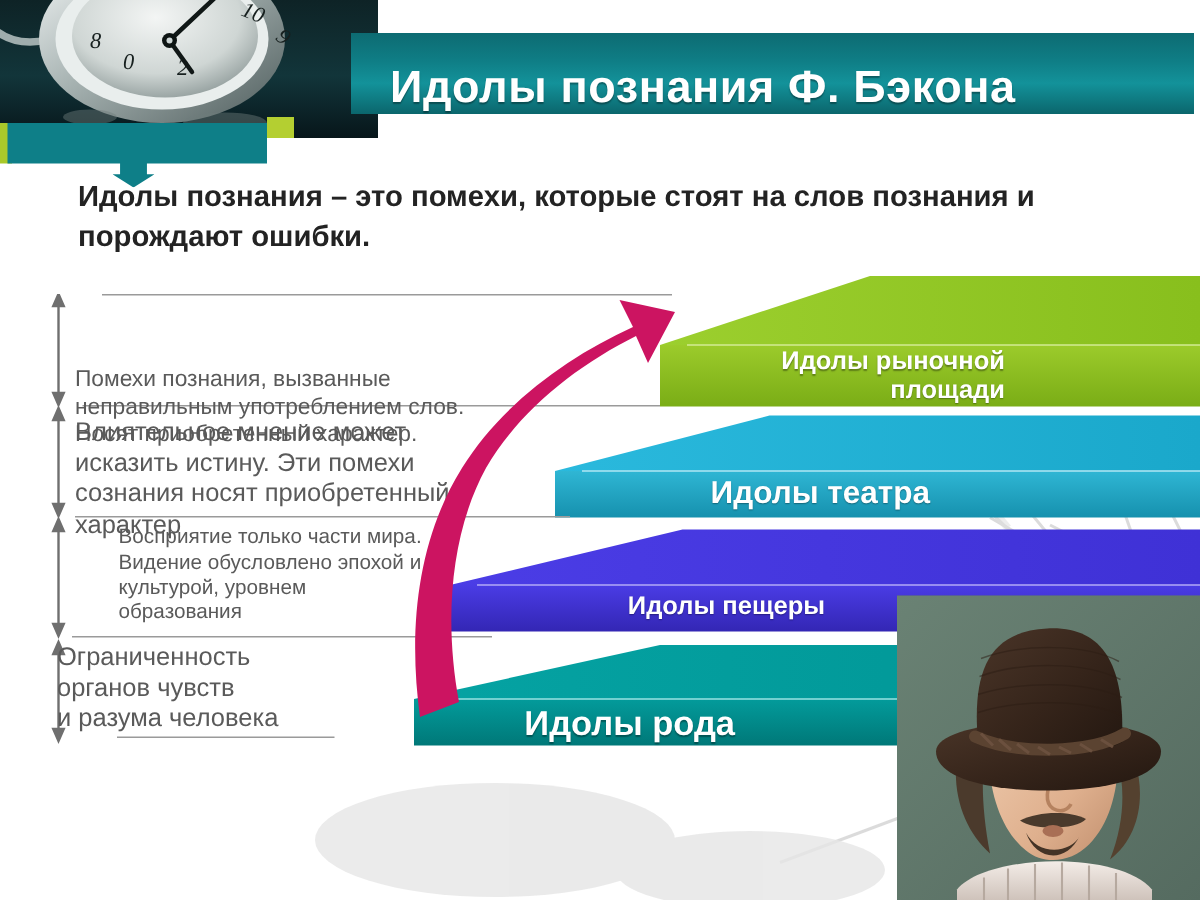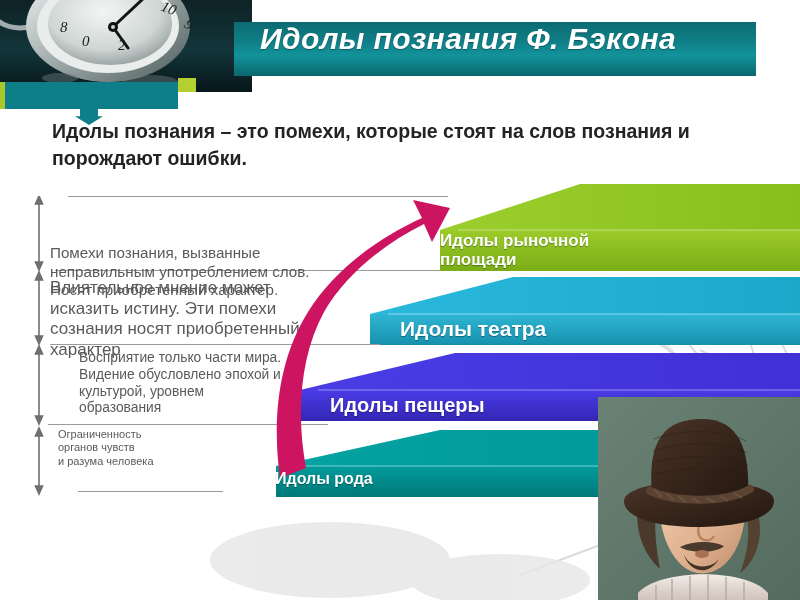--- a/index.html
+++ b/index.html
@@ -32,26 +32,25 @@
     overflow: hidden;
     z-index: 3;
     background: #0d1a1c;
   }
   .watch-photo svg { display: block; }
 
   
   .title-banner {
     position: absolute;
     left: 234px; top: 22px;
-    width: 522px; height: 54px;
+    width: 562px; height: 54px;
     background: linear-gradient(180deg,#0d6b72 0%, #0f7e86 35%, #13929a 62%, #0b666c 100%);
     z-index: 4;
     display: flex;
-    align-items: flex-start;
-    font-style: italic;
+    align-items: flex-end;
   }
   .title-banner .title-text {
     color: #ffffff;
     font-size: 30px;
     font-weight: bold;
     letter-spacing: 0.4px;
     margin-left: 26px;
     white-space: nowrap;
     text-shadow: 0 1px 1px rgba(0,0,0,.35);
   }
@@ -103,21 +102,21 @@
   .desc-block {
     position: absolute;
     z-index: 6;
     color: #5a5a5a;
     line-height: 1.22;
     white-space: pre-line;
   }
   .desc-1 { left: 50px; top: 202px; width: 300px; font-size: 15.2px; margin-top: 42px; }
   .desc-2 { left: 50px; top: 278px; width: 285px; font-size: 17px; }
   .desc-3 { left: 46px; top: 350px; width: 285px; font-size: 13.8px; margin-left: 33px; }
-  .desc-4 { left: 58px; top: 428px; width: 230px; font-size: 11px; }
+  .desc-4 { left: 38px; top: 428px; width: 230px; font-size: 17px; }
 
   
   .rule {
     position: absolute;
     height: 1px;
     background: #9a9a9a;
     z-index: 5;
   }
   .rule-1 { left: 68px; top: 196px; width: 380px; }
   .rule-2 { left: 55px; top: 270px; width: 385px; }
@@ -137,28 +136,28 @@
     left: 0; top: 0;
     width: 800px; height: 600px;
     z-index: 4;
     pointer-events: none;
   }
   .step-label {
     position: absolute;
     color: #ffffff;
     font-weight: bold;
     z-index: 7;
-    text-align: left;
+    text-align: right;
     text-shadow: 0 1px 1px rgba(0,0,0,.35);
     line-height: 1.12;
   }
   .lbl-market { left: 440px; top: 231px; width: 230px; font-size: 17px; }
   .lbl-theatre { left: 400px; top: 317px; width: 220px; font-size: 21px; }
-  .lbl-cave   { left: 330px; top: 394px; width: 220px; font-size: 20px; }
-  .lbl-tribe  { left: 275px; top: 470px; width: 215px; font-size: 16px; }
+  .lbl-cave   { left: 330px; top: 394px; width: 220px; font-size: 17px; }
+  .lbl-tribe  { left: 275px; top: 470px; width: 215px; font-size: 23px; }
 
   
   .pink-arrow {
     position: absolute;
     left: 250px; top: 190px;
     width: 200px; height: 290px;
     z-index: 6;
     pointer-events: none;
   }
 

